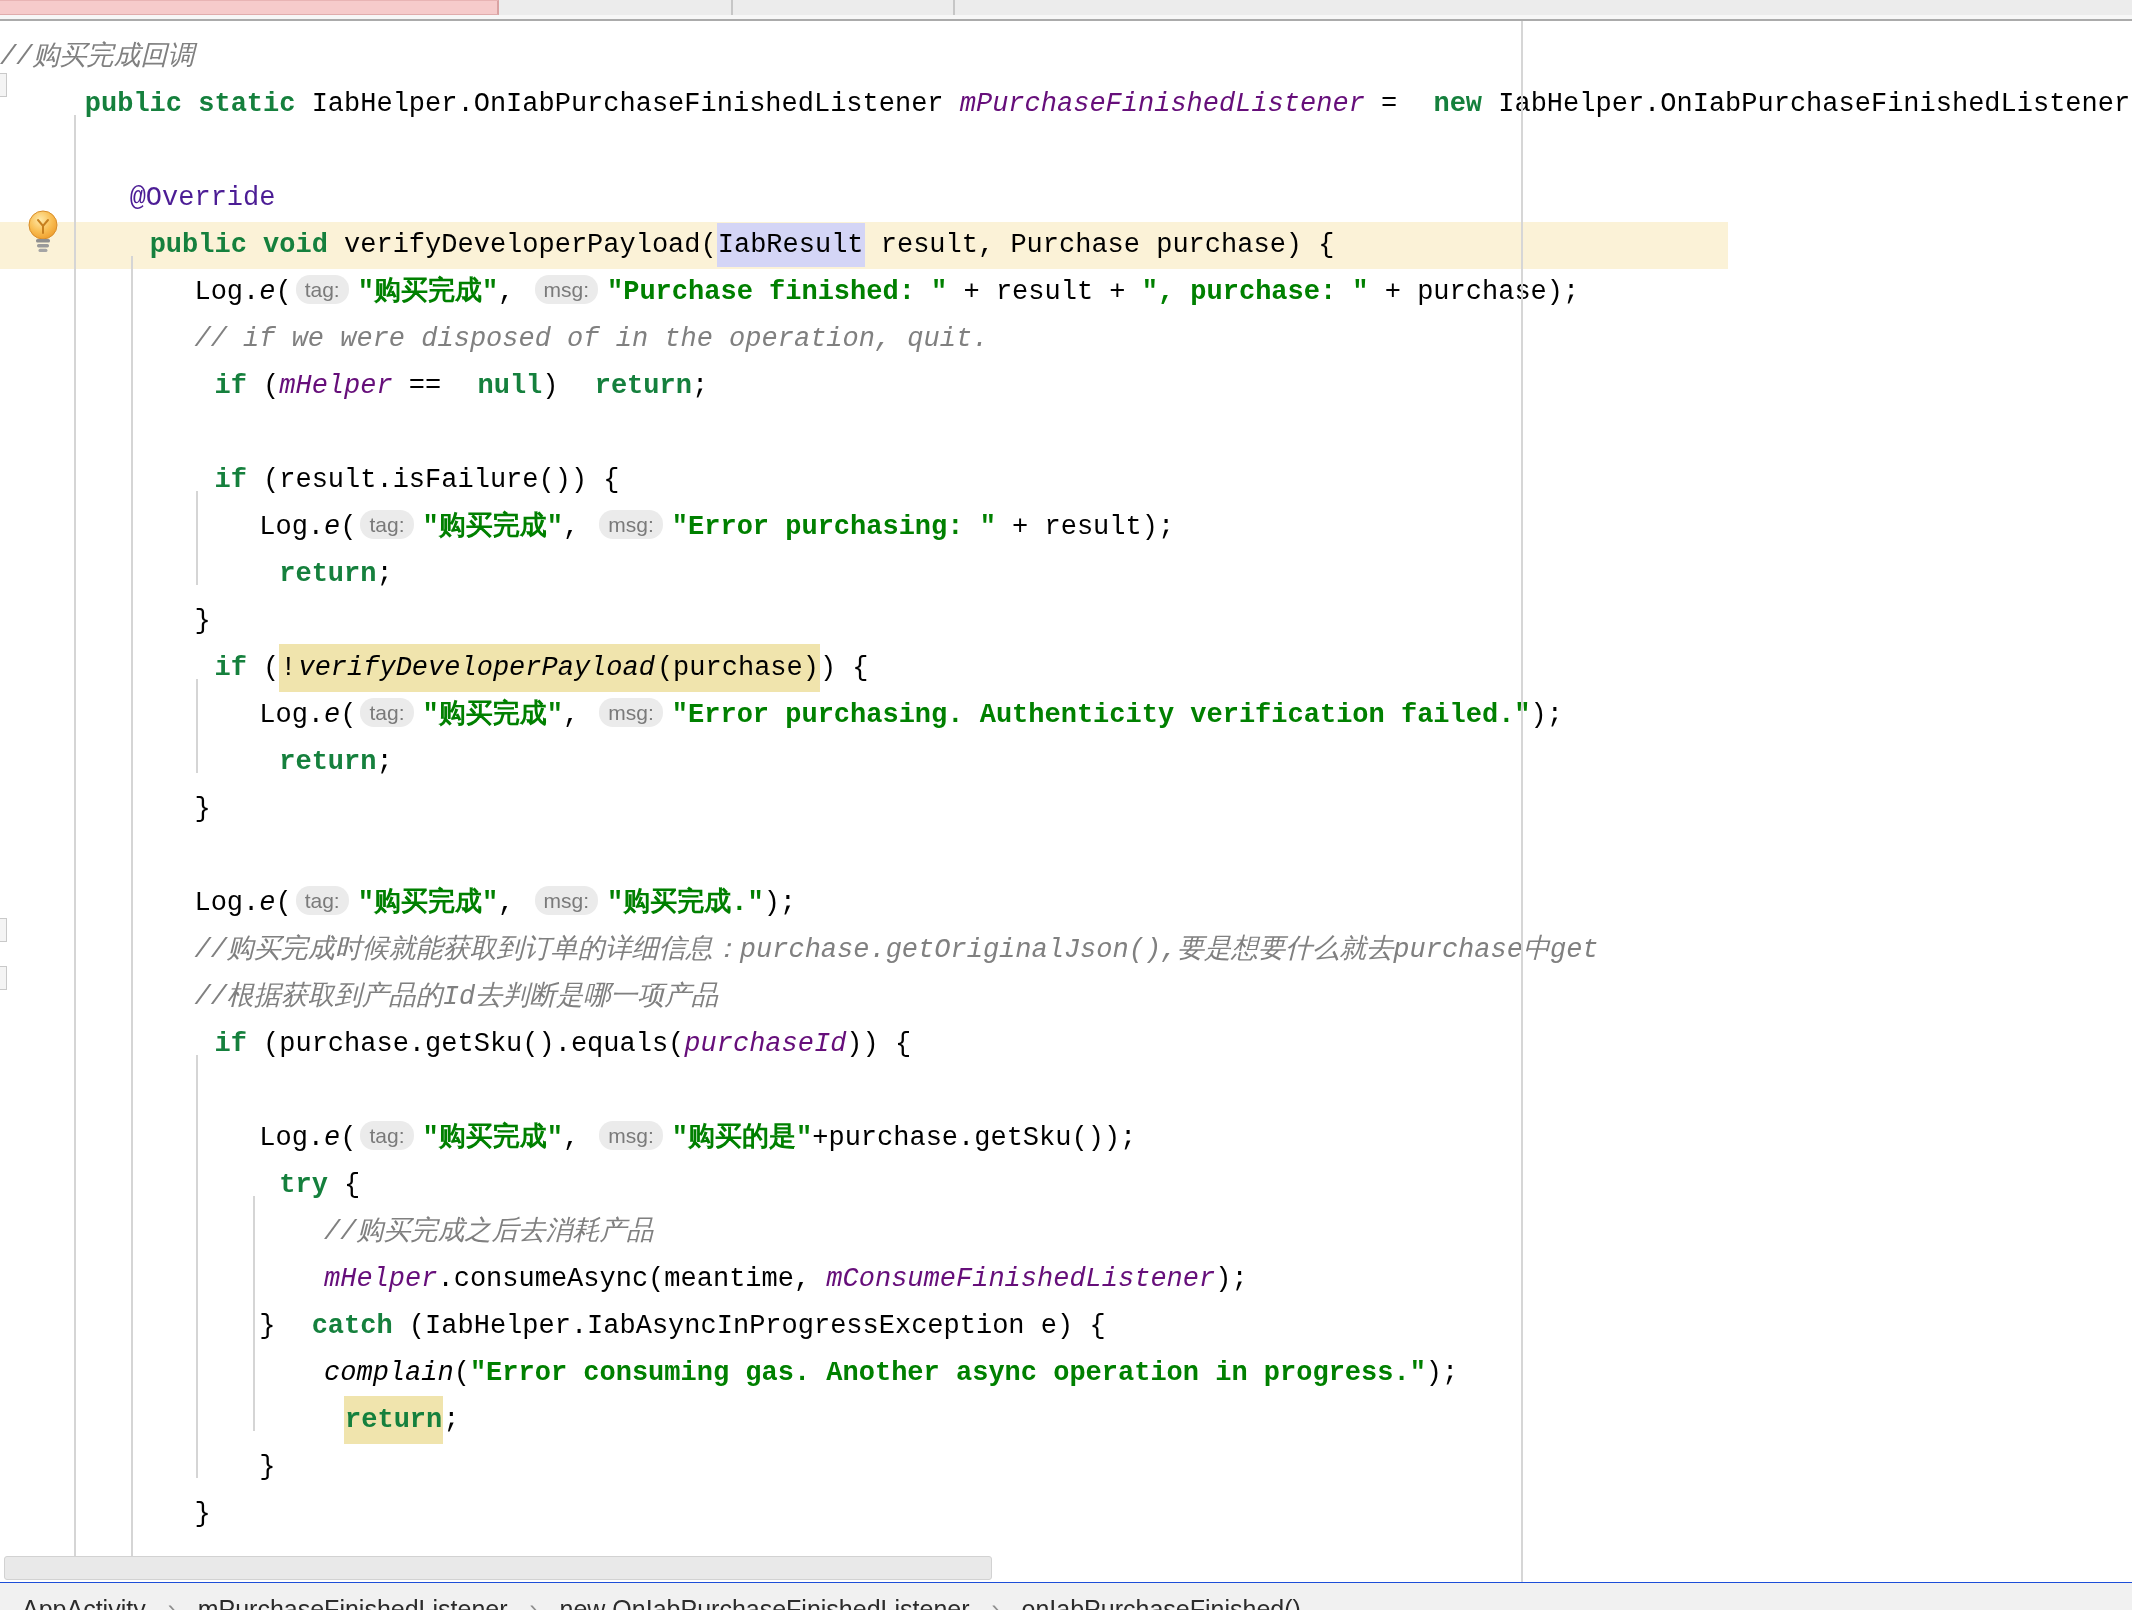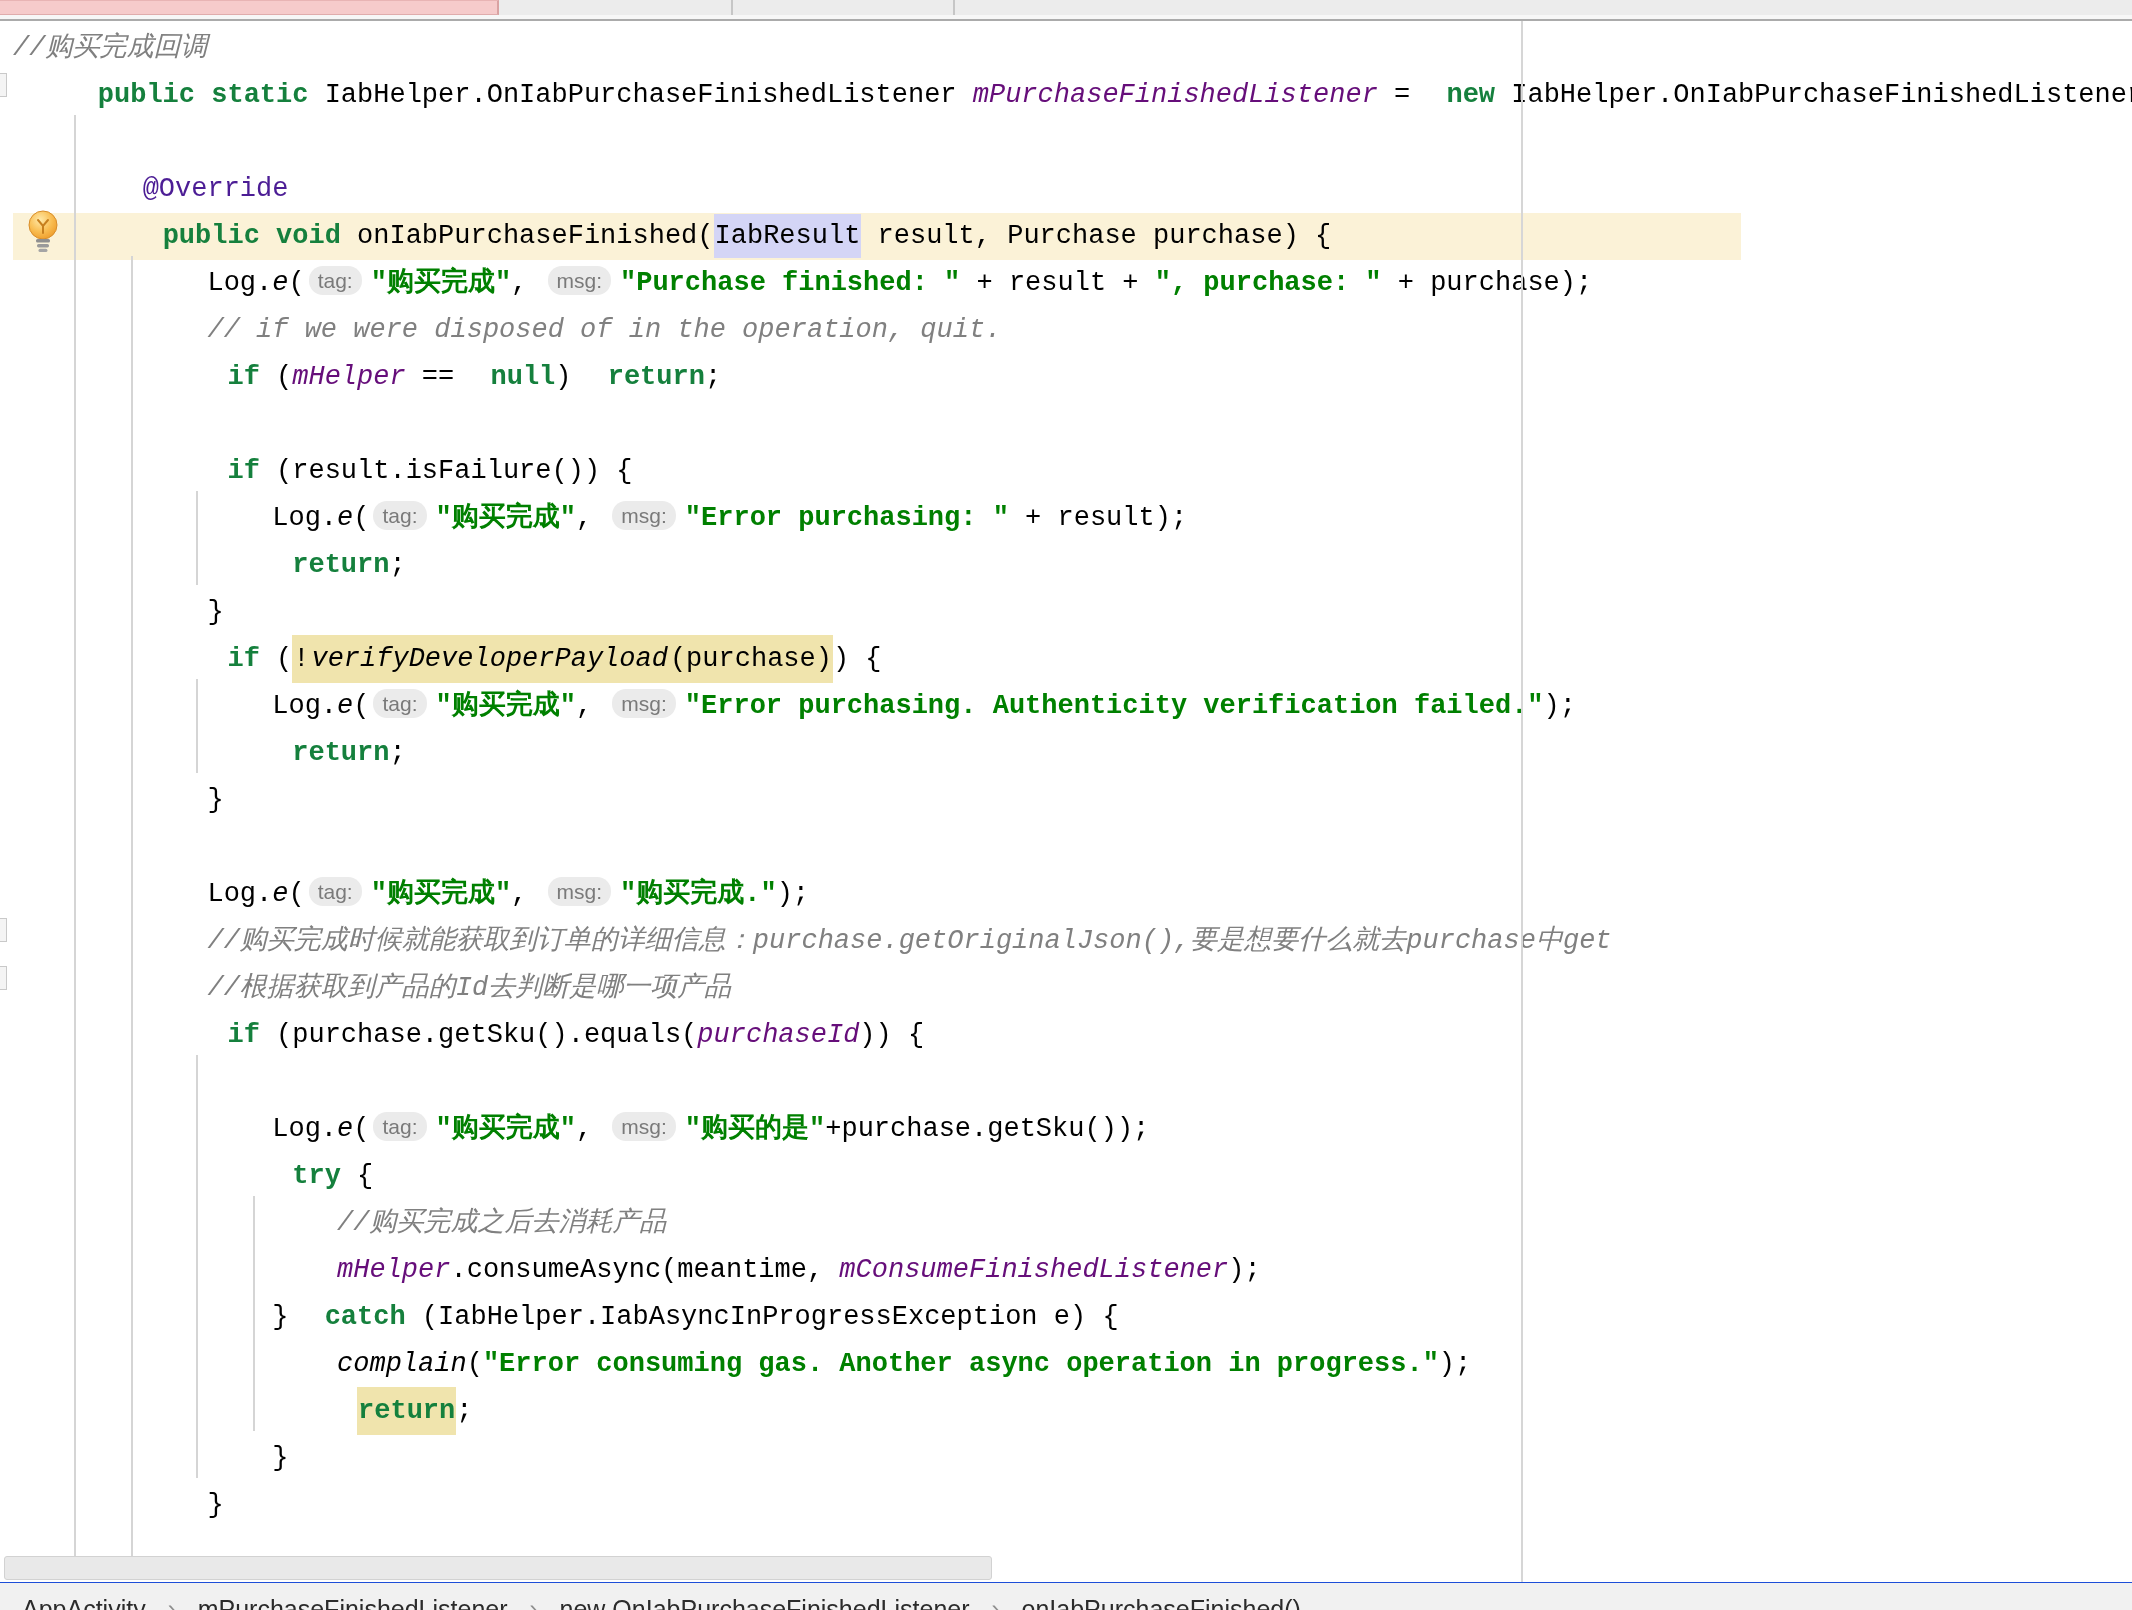--- a/index.html
+++ b/index.html
@@ -6,21 +6,21 @@
   #screen{position:relative;width:2132px;height:1610px;overflow:hidden;background:#ffffff;
           font-family:"Liberation Mono","DejaVu Sans Mono",monospace;}
   
   .tabstrip{position:absolute;left:0;top:0;width:2132px;height:19px;background:#ECECEC;border-bottom:2px solid #ABABAB;}
   .tab-active{position:absolute;left:0;top:0;width:497px;height:13px;background:#F6CBCB;
               border-top:1px solid #E8B4B4;border-right:2px solid #D9A2A2;border-bottom:1px solid #E0ACAC;}
   .tab-substrip{position:absolute;left:0;top:15px;width:2132px;height:4px;background:#F7F7F7;}
   .tab-divider{position:absolute;top:0;width:2px;height:15px;background:#C6C6C6;}
   
   .editor{position:absolute;left:0;top:21px;width:2132px;height:1561px;background:#ffffff;}
-  .code-lines{position:absolute;left:0;top:4px;width:1728px;padding-left:13px;}
+  .code-lines{position:absolute;left:0;top:13px;width:1728px;}
   .code-line{height:47px;line-height:47px;white-space:pre;font-size:27px;color:#000;}
   .caret-row{background:#FBF2D7;}
   .tok-k{color:#15803d;font-weight:bold;margin-left:20px;}
   .tok-s{color:#008000;font-weight:bold;}
   .tok-c{color:#808080;font-style:italic;}
   .tok-f{color:#660E7A;font-style:italic;}
   .tok-m{font-style:italic;}
   .tok-a{color:#4c1d95;}
   .tok-sel{background:#D4D5F6;padding:7px 1px;}
   .tok-usage{background:#F0E4AD;padding:9px 1px;}
@@ -52,21 +52,21 @@
     <div class="tab-divider" style="left:731px;"></div>
     <div class="tab-divider" style="left:953px;"></div>
   </div>
 
   <div class="editor">
     <div class="code-lines" id="code-lines">
         <div class="code-line"><span class="tok-c">//购买完成回调</span></div>
         <div class="code-line"><span class="tok-p">    </span><span class="tok-k">public static </span><span class="tok-p">IabHelper.OnIabPurchaseFinishedListener </span><span class="tok-f">mPurchaseFinishedListener</span><span class="tok-p"> = </span><span class="tok-k">new </span><span class="tok-p">IabHelper.OnIabPurchaseFinishedListener() {</span></div>
         <div class="code-line"></div>
         <div class="code-line"><span class="tok-p">        </span><span class="tok-a">@Override</span></div>
-        <div class="code-line caret-row"><span class="tok-p">        </span><span class="tok-k">public void </span><span class="tok-p">onIabPurchaseFinished(</span><span class="tok-sel">IabResult</span><span class="tok-p"> result, Purchase purchase) {</span></div>
+        <div class="code-line caret-row"><span class="tok-p">        </span><span class="tok-k">public void </span><span class="tok-p">verifyDeveloperPayload(</span><span class="tok-sel">IabResult</span><span class="tok-p"> result, Purchase purchase) {</span></div>
         <div class="code-line"><span class="tok-p">            Log.</span><span class="tok-m">e</span><span class="tok-p">(</span><span class="pill">tag:</span><span class="tok-s">"购买完成"</span><span class="tok-p">, </span><span class="pill">msg:</span><span class="tok-s">"Purchase finished: "</span><span class="tok-p"> + result + </span><span class="tok-s">", purchase: "</span><span class="tok-p"> + purchase);</span></div>
         <div class="code-line"><span class="tok-p">            </span><span class="tok-c">// if we were disposed of in the operation, quit.</span></div>
         <div class="code-line"><span class="tok-p">            </span><span class="tok-k">if</span><span class="tok-p"> (</span><span class="tok-f">mHelper</span><span class="tok-p"> == </span><span class="tok-k">null</span><span class="tok-p">) </span><span class="tok-k">return</span><span class="tok-p">;</span></div>
         <div class="code-line"></div>
         <div class="code-line"><span class="tok-p">            </span><span class="tok-k">if</span><span class="tok-p"> (result.isFailure()) {</span></div>
         <div class="code-line"><span class="tok-p">                Log.</span><span class="tok-m">e</span><span class="tok-p">(</span><span class="pill">tag:</span><span class="tok-s">"购买完成"</span><span class="tok-p">, </span><span class="pill">msg:</span><span class="tok-s">"Error purchasing: "</span><span class="tok-p"> + result);</span></div>
         <div class="code-line"><span class="tok-p">                </span><span class="tok-k">return</span><span class="tok-p">;</span></div>
         <div class="code-line"><span class="tok-p">            }</span></div>
         <div class="code-line"><span class="tok-p">            </span><span class="tok-k">if</span><span class="tok-p"> (</span><span class="tok-p tok-usage">!</span><span class="tok-m tok-usage">verifyDeveloperPayload</span><span class="tok-p tok-usage">(purchase)</span><span class="tok-p">) {</span></div>
         <div class="code-line"><span class="tok-p">                Log.</span><span class="tok-m">e</span><span class="tok-p">(</span><span class="pill">tag:</span><span class="tok-s">"购买完成"</span><span class="tok-p">, </span><span class="pill">msg:</span><span class="tok-s">"Error purchasing. Authenticity verification failed."</span><span class="tok-p">);</span></div>

